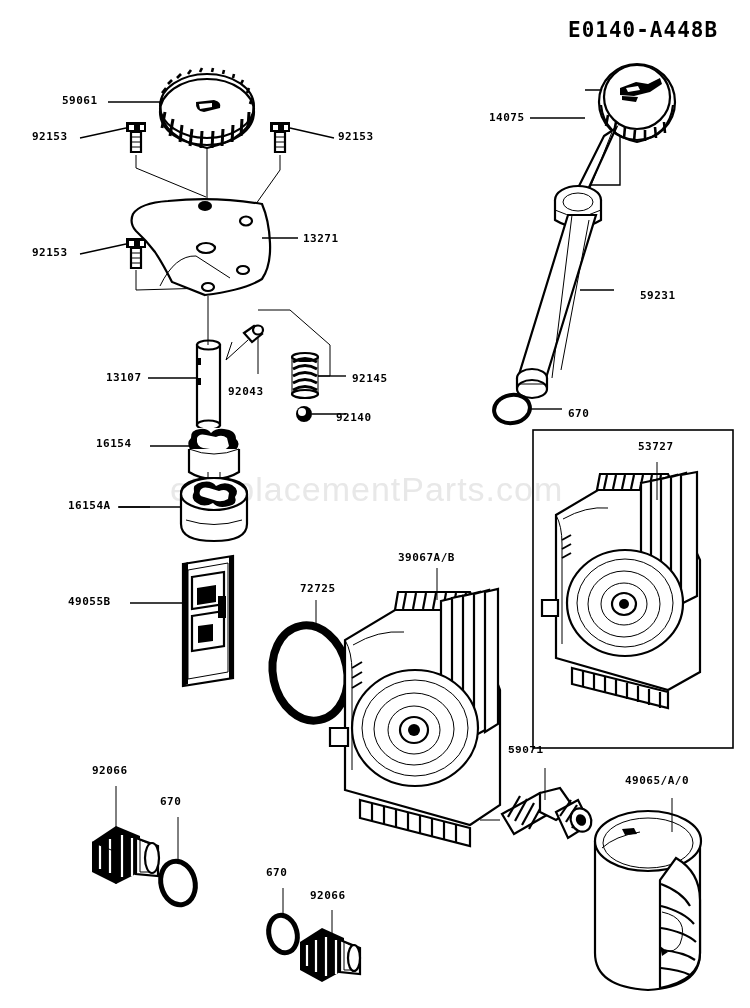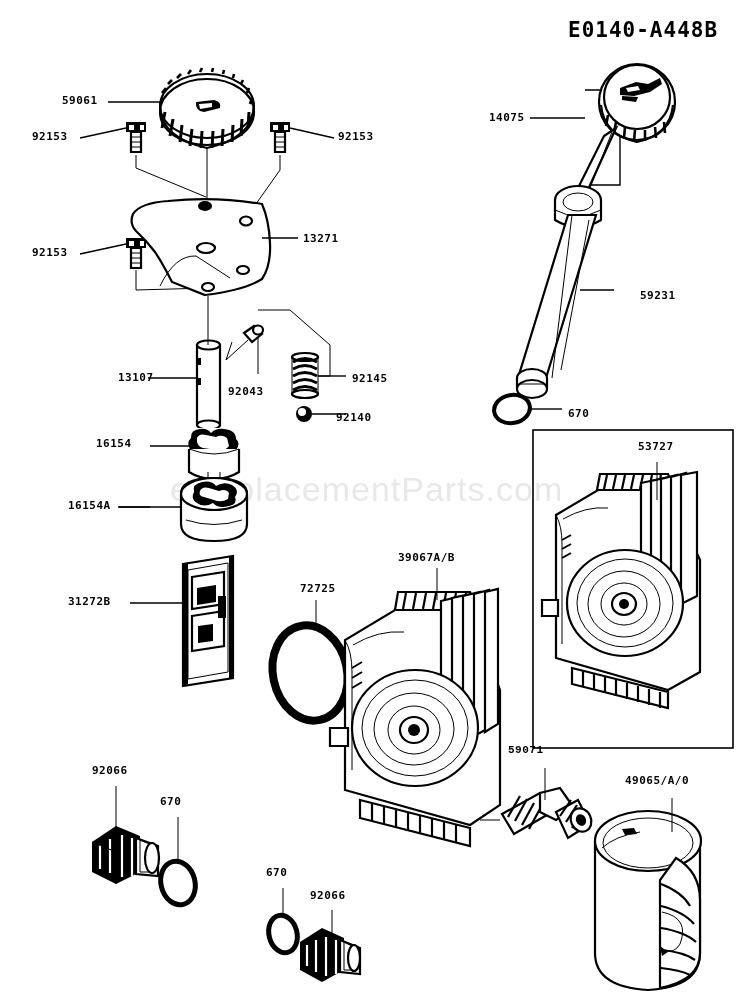--- a/index.html
+++ b/index.html
@@ -533,27 +533,27 @@
     <line x1="119" y1="507" x2="150" y2="507" class="leader"></line>
   </svg>
 
   <div class="title-label" style="left:568px; top:18px;">E0140-A448B</div>
 
   <div class="label" style="left:62px;  top:95px;">59061</div>
   <div class="label" style="left:32px;  top:131px;">92153</div>
   <div class="label" style="left:338px; top:131px;">92153</div>
   <div class="label" style="left:32px;  top:247px;">92153</div>
   <div class="label" style="left:303px; top:233px;">13271</div>
-  <div class="label" style="left:106px; top:372px;margin-left:12px;">13107</div>
+  <div class="label" style="left:106px; top:372px;">13107</div>
   <div class="label" style="left:228px; top:386px;">92043</div>
   <div class="label" style="left:352px; top:373px;">92145</div>
   <div class="label" style="left:336px; top:412px;">92140</div>
   <div class="label" style="left:96px;  top:438px;text-align:center;">16154</div>
   <div class="label" style="left:68px;  top:500px;">16154A</div>
-  <div class="label" style="left:68px;  top:596px;">31272B</div>
+  <div class="label" style="left:68px;  top:596px;">49055B</div>
   <div class="label" style="left:300px; top:583px;">72725</div>
   <div class="label" style="left:398px; top:552px;">39067A/B</div>
   <div class="label" style="left:489px; top:112px;">14075</div>
   <div class="label" style="left:620px; top:290px;margin-left:20px;">59231</div>
   <div class="label" style="left:568px; top:408px;">670</div>
   <div class="label" style="left:638px; top:441px;">53727</div>
   <div class="label" style="left:508px; top:745px;font-family:Liberation Mono, monospace;">59071</div>
   <div class="label" style="left:625px; top:775px;text-align:center;">49065/A/0</div>
   <div class="label" style="left:92px;  top:765px;">92066</div>
   <div class="label" style="left:160px; top:796px;">670</div>

